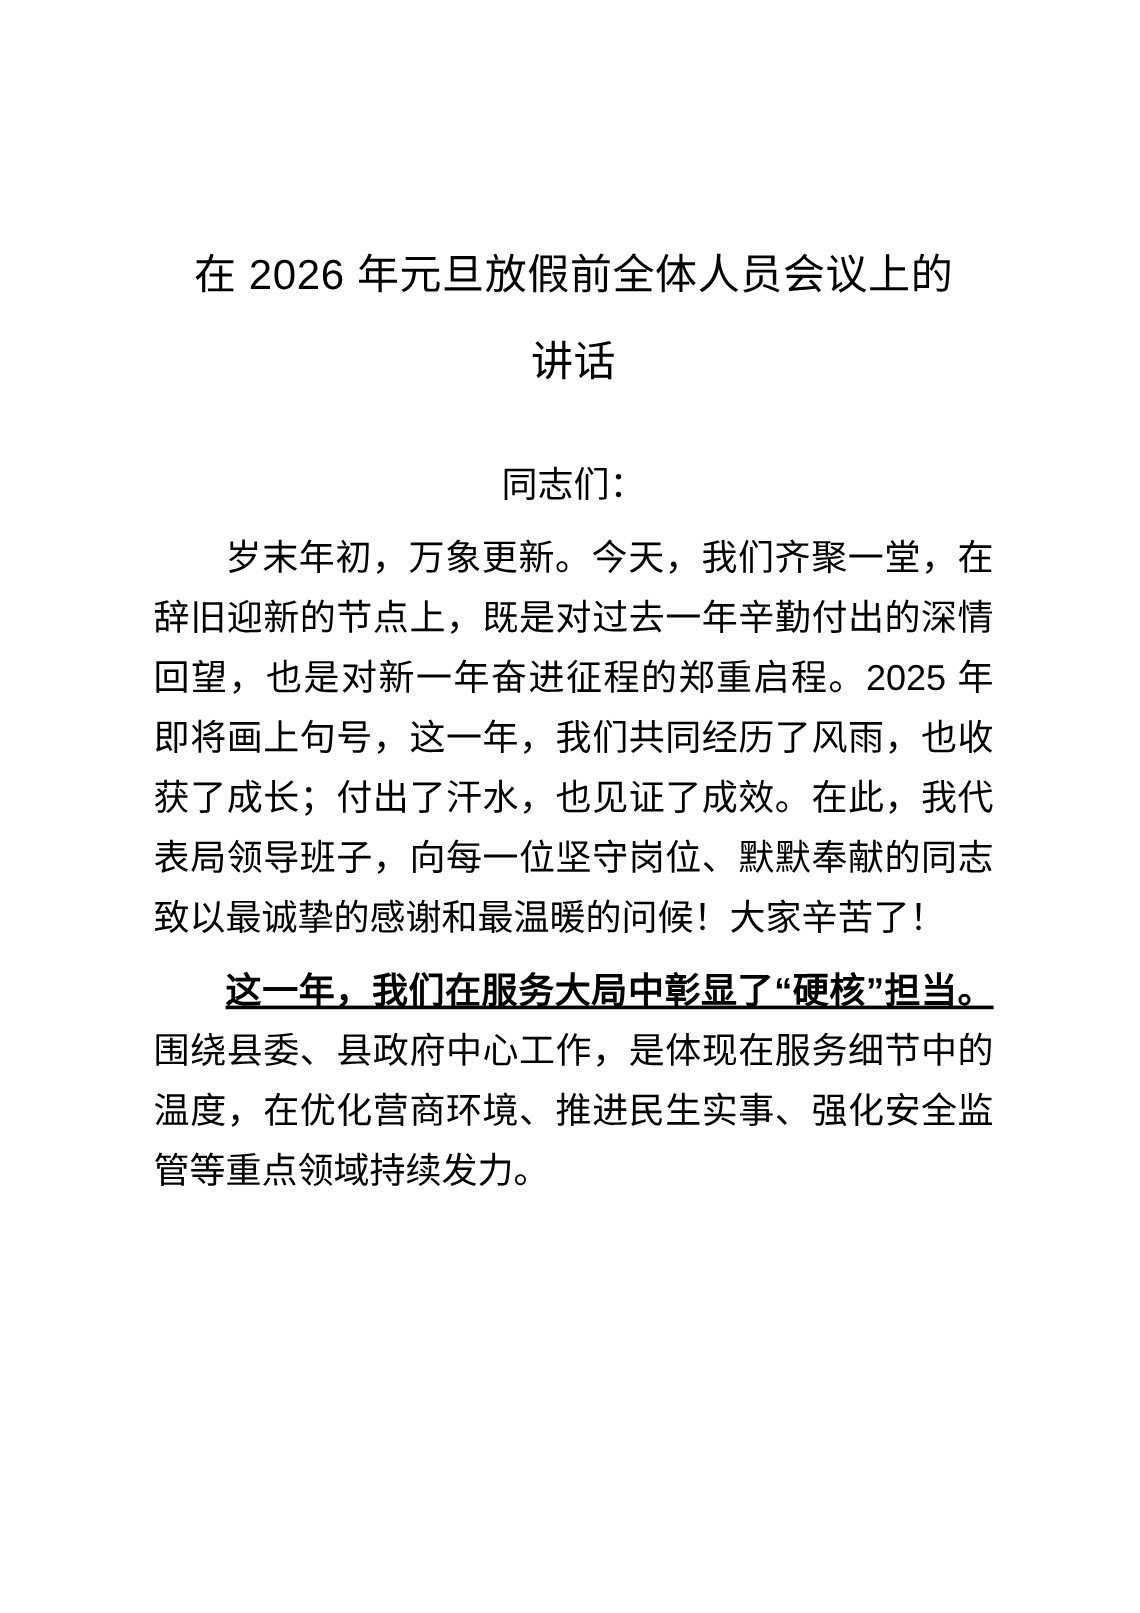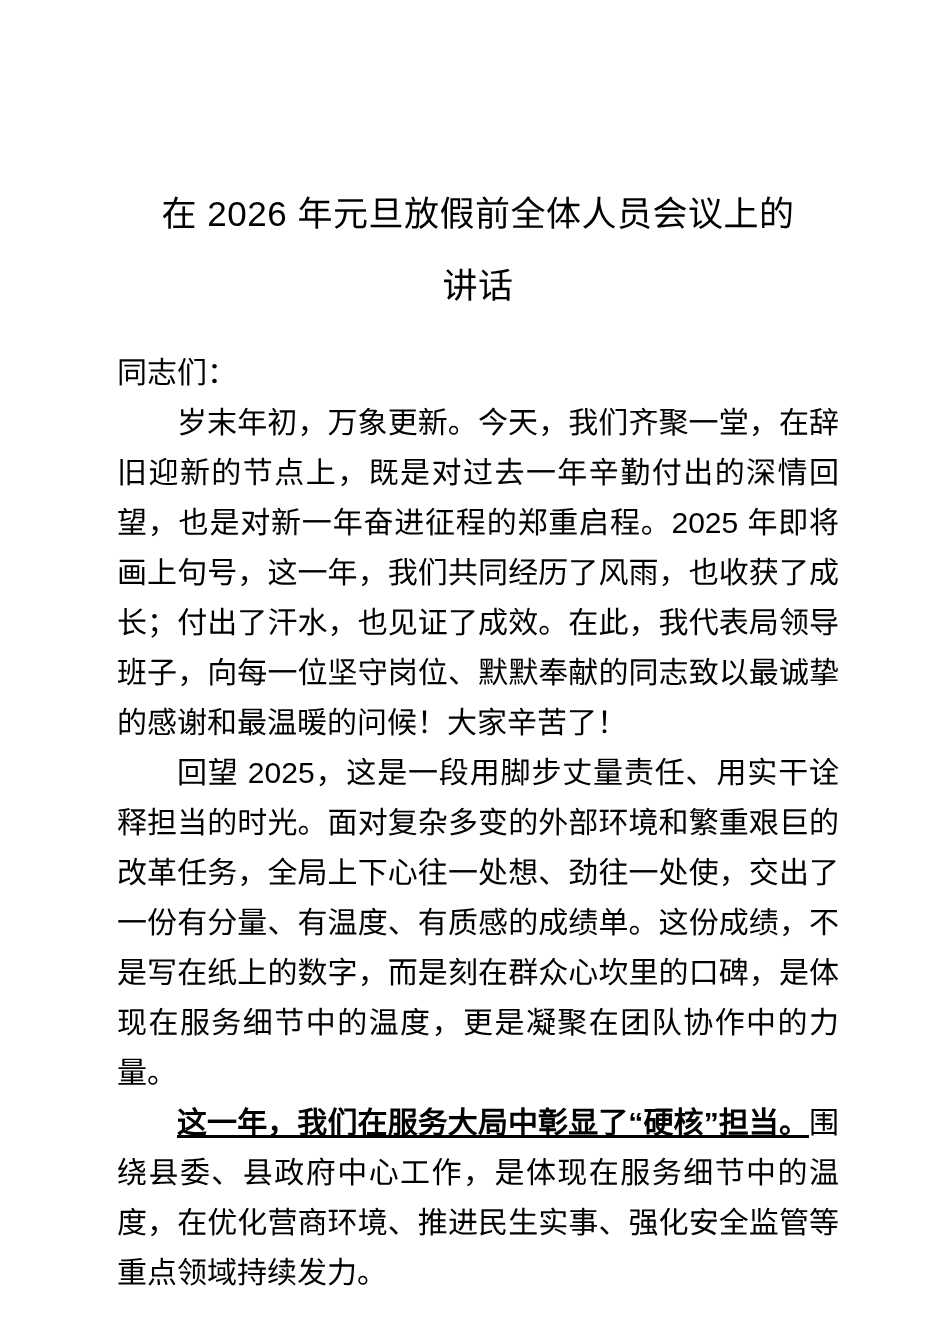--- a/index.html
+++ b/index.html
@@ -23,42 +23,42 @@
 
   .content {
     position: absolute;
     left: 117px;
     top: 0;
     width: 722px;
   }
 
   
   .doc-title {
-    margin: 0;
+    margin: 16px;
     padding-top: 178px;
     text-align: center;
     font-size: 35px;
     font-weight: 400;
     line-height: 72px;
     letter-spacing: 0.5px;
     color: #000000;
   }
 
   
   .salutation {
     margin: 0;
     padding-top: 26px;
     font-size: 30px;
     line-height: 50px;
-    text-align: left;
+    text-align: center;
     letter-spacing: 0px;
   }
 
   .para {
-    margin: 0;
+    margin: 11px;
     font-size: 30px;
     line-height: 50px;
     text-align: justify;
     text-justify: inter-ideograph;
     text-align-last: left;
     text-indent: 2em;
     letter-spacing: 0px;
     word-break: break-all;
   }
 
@@ -81,18 +81,17 @@
 
     <h1 class="doc-title">
       <span>在 2026 年元旦放假前全体人员会议上的</span><br>
       <span>讲话</span>
     </h1>
 
     <p class="salutation">同志们：</p>
 
     <p class="para">岁末年初，万象更新。今天，我们齐聚一堂，在辞旧迎新的节点上，既是对过去一年辛勤付出的深情回望，也是对新一年奋进征程的郑重启程。2025 年即将画上句号，这一年，我们共同经历了风雨，也收获了成长；付出了汗水，也见证了成效。在此，我代表局领导班子，向每一位坚守岗位、默默奉献的同志致以最诚挚的感谢和最温暖的问候！大家辛苦了！</p>
 
-    <p class="para">回望 2025，这是一段用脚步丈量责任、用实干诠释担当的时光。面对复杂多变的外部环境和繁重艰巨的改革任务，全局上下心往一处想、劲往一处使，交出了一份有分量、有温度、有质感的成绩单。这份成绩，不是写在纸上的数字，而是刻在群众心坎里的口碑，是体现在服务细节中的温度，更是凝聚在团队协作中的力量。</p>
 
     <p class="para"><b class="bold-lead">这一年，我们在服务大局中彰显了“硬核”担当。</b><span>围绕县委、县政府中心工作，是体现在服务细节中的温度，在优化营商环境、推进民生实事、强化安全监管等重点领域持续发力。</span></p>
 
   </div>
 </div>
 
 </body></html>

